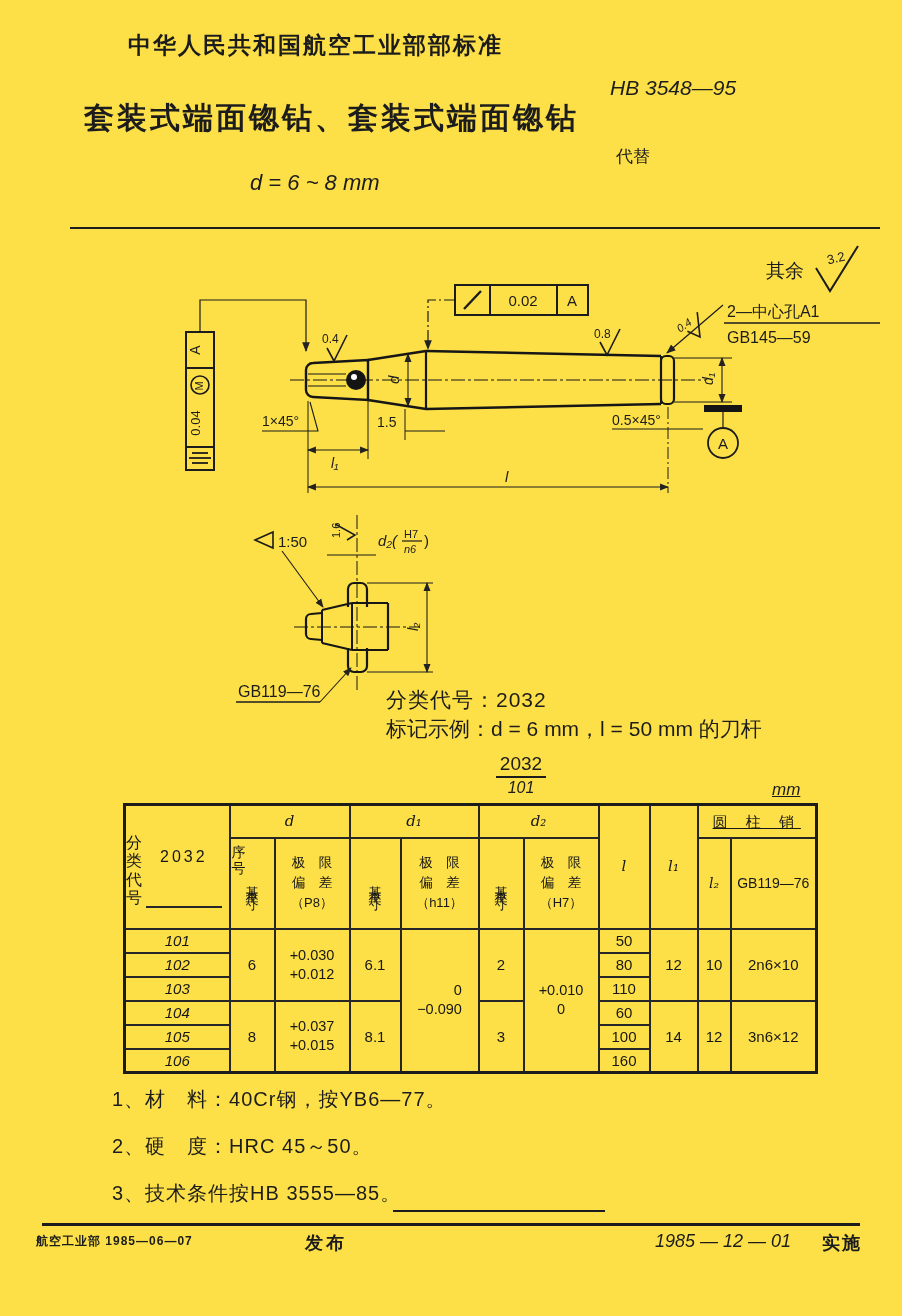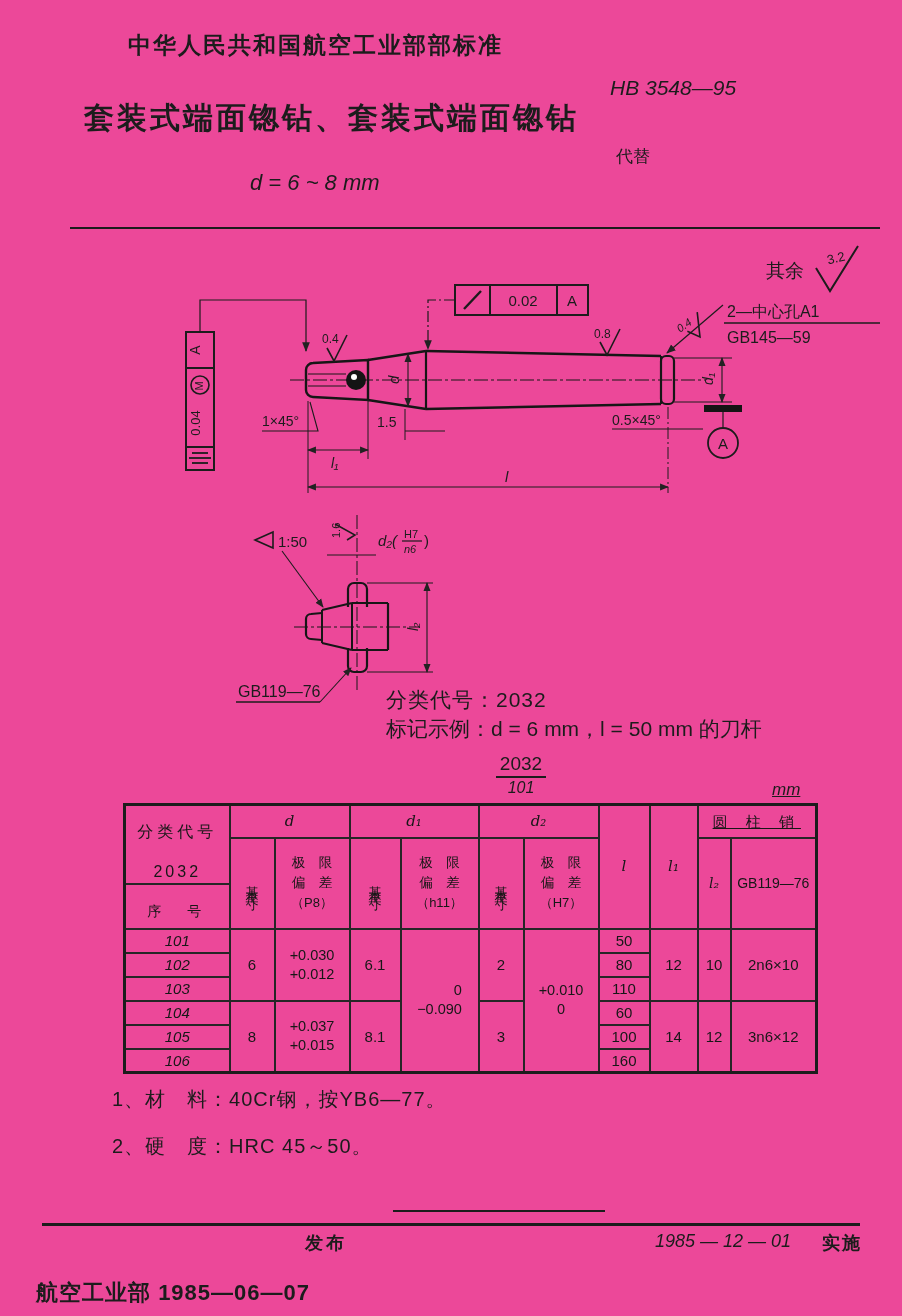--- a/index.html
+++ b/index.html
@@ -1,17 +1,17 @@
 <!DOCTYPE html>
 <html><head>
 <meta charset="utf-8">
 <style>
   html,body{margin:0;padding:0;background:#e8e8e8;}
   .page{
-    position:relative;width:902px;height:1316px;background:#ec4899;
+    position:relative;width:902px;height:1316px;background:#fde047;
     font-family:"Liberation Sans","DejaVu Sans",sans-serif;color:#1c1c1c;
     overflow:hidden;margin:0 auto;
   }
   .abs{position:absolute;}
   .ital{font-style:italic;}
   .bold{font-weight:bold;}
   .rule{position:absolute;border-top:3px solid #1c1c1c;}
   .rule-thin{position:absolute;border-top:2px solid #1c1c1c;}
   svg text{fill:#1c1c1c;}
   
@@ -27,21 +27,21 @@
   tr.hr1{height:33px;} tr.hr2{height:91px;}
   tbody tr{height:24px;}
   .vt{writing-mode:vertical-rl;text-orientation:upright;margin:0 auto;
       font-size:13px;letter-spacing:4px;line-height:1;}
   .lim{font-size:13.5px;line-height:1.5;}
   .tolname{font-size:13px;}
   .dimhead{font-style:italic;font-family:"DejaVu Serif","Liberation Serif",serif;font-size:17px;}
   .seq{font-style:italic;font-size:15px;}
   .dev{font-size:14.5px;line-height:1.3;}
   .stackR{display:inline-block;text-align:right;font-size:14.5px;line-height:1.3;}
-  .classcell{display:flex;flex-direction:column;height:100%;}
+  .classcell{display:flex;flex-direction:row;height:100%;}
   .classtitle{font-size:16px;letter-spacing:4px;margin-top:8px;}
   .fracnum{font-size:16px;letter-spacing:3px;border-bottom:2px solid #262626;
            padding:0 14px 1px 14px;margin-top:22px;}
   .fracden{font-size:14px;letter-spacing:6px;padding-top:18px;}
   .pingroup{font-size:15px;letter-spacing:7px;text-decoration:underline;}
   
   .mfrac{position:absolute;left:492px;top:753px;width:58px;text-align:center;}
   .mfrac .n{font-size:19px;border-bottom:2px solid #1c1c1c;display:inline-block;padding:0 4px 1px;}
   .mfrac .d{font-size:16px;font-style:italic;display:block;padding-top:1px;}
   .notes{position:absolute;left:112px;top:1086px;display:flex;flex-direction:column;gap:20px;
@@ -329,25 +329,26 @@
       <tr>
         <td class="seq">106</td>
         <td>160</td>
       </tr>
     </tbody>
   </table>
 
   <div class="notes">
     <div>1、材　料：40Cr钢，按YB6—77。</div>
     <div>2、硬　度：HRC 45～50。</div>
+    <div>3、技术条件按HB 3555—85。</div>
   </div>
 
   <div class="rule-thin" style="left:393px;top:1210px;width:212px;"></div>
   <div class="rule" style="left:42px;top:1223px;width:818px;"></div>
-  <div class="abs bold" style="left:36px;top:1233px;font-size:22px;letter-spacing:1px;margin-top:45px;">
+  <div class="abs bold" style="left:36px;top:1233px;font-size:12px;letter-spacing:1px;">
     <span>航空工业部</span>
     <span>1985—06—07</span>
   </div>
   <div class="abs bold" style="left:305px;top:1231px;font-size:18px;letter-spacing:3px;">发布</div>
   <div class="abs ital" style="left:655px;top:1231px;font-size:18px;">1985 — 12 — 01</div>
   <div class="abs bold" style="left:822px;top:1231px;font-size:18px;letter-spacing:2px;">实施</div>
 
 </div>
 
 </body></html>

